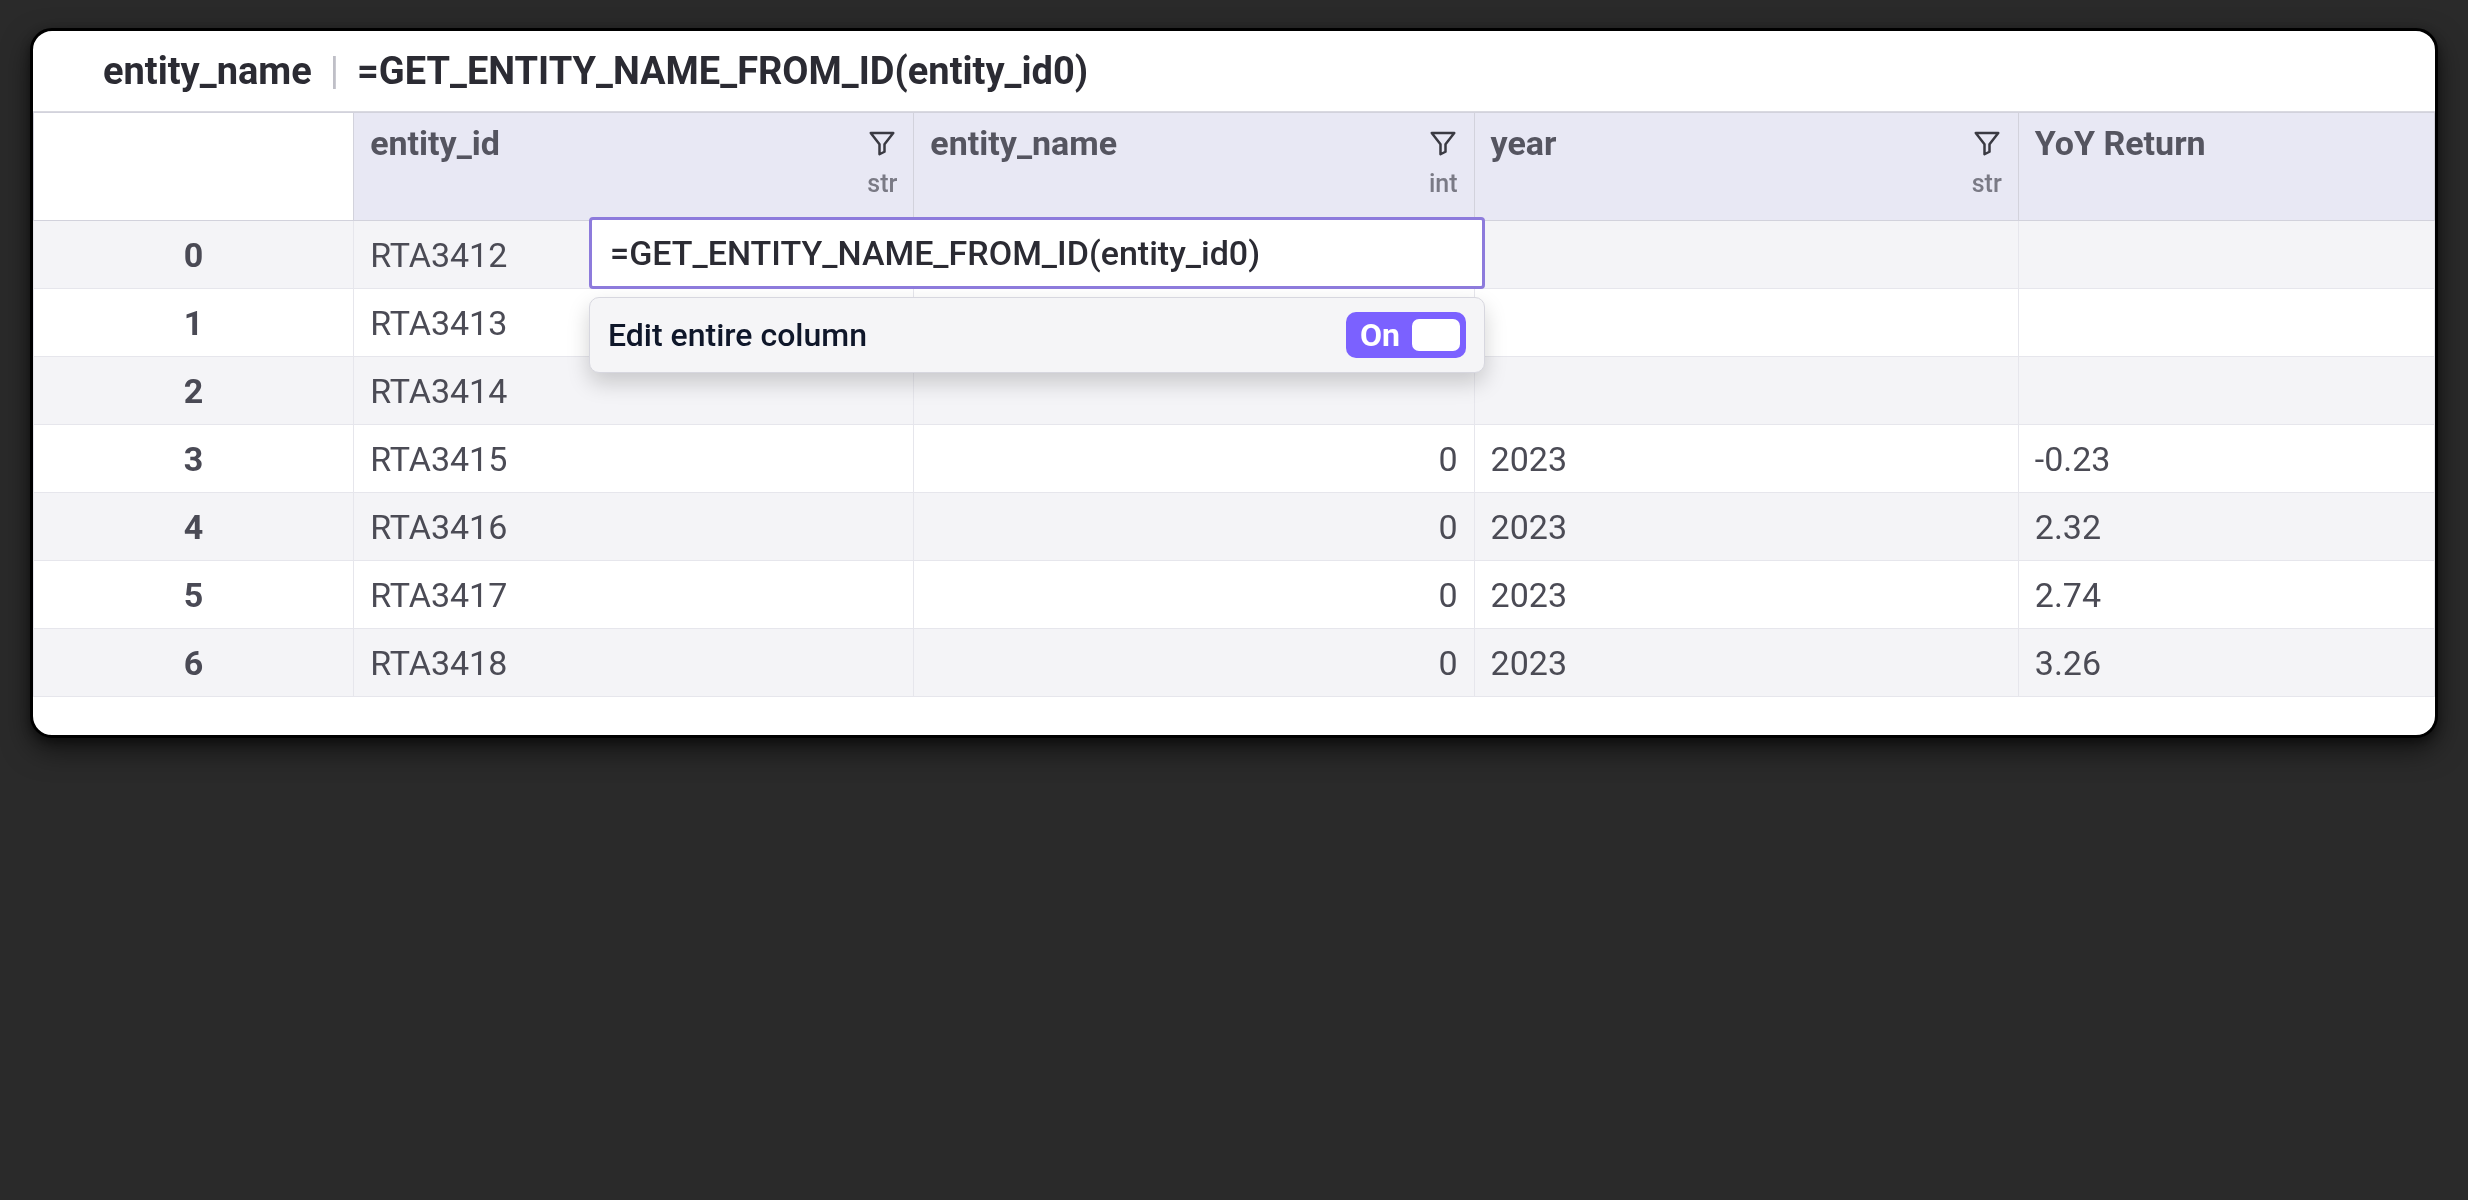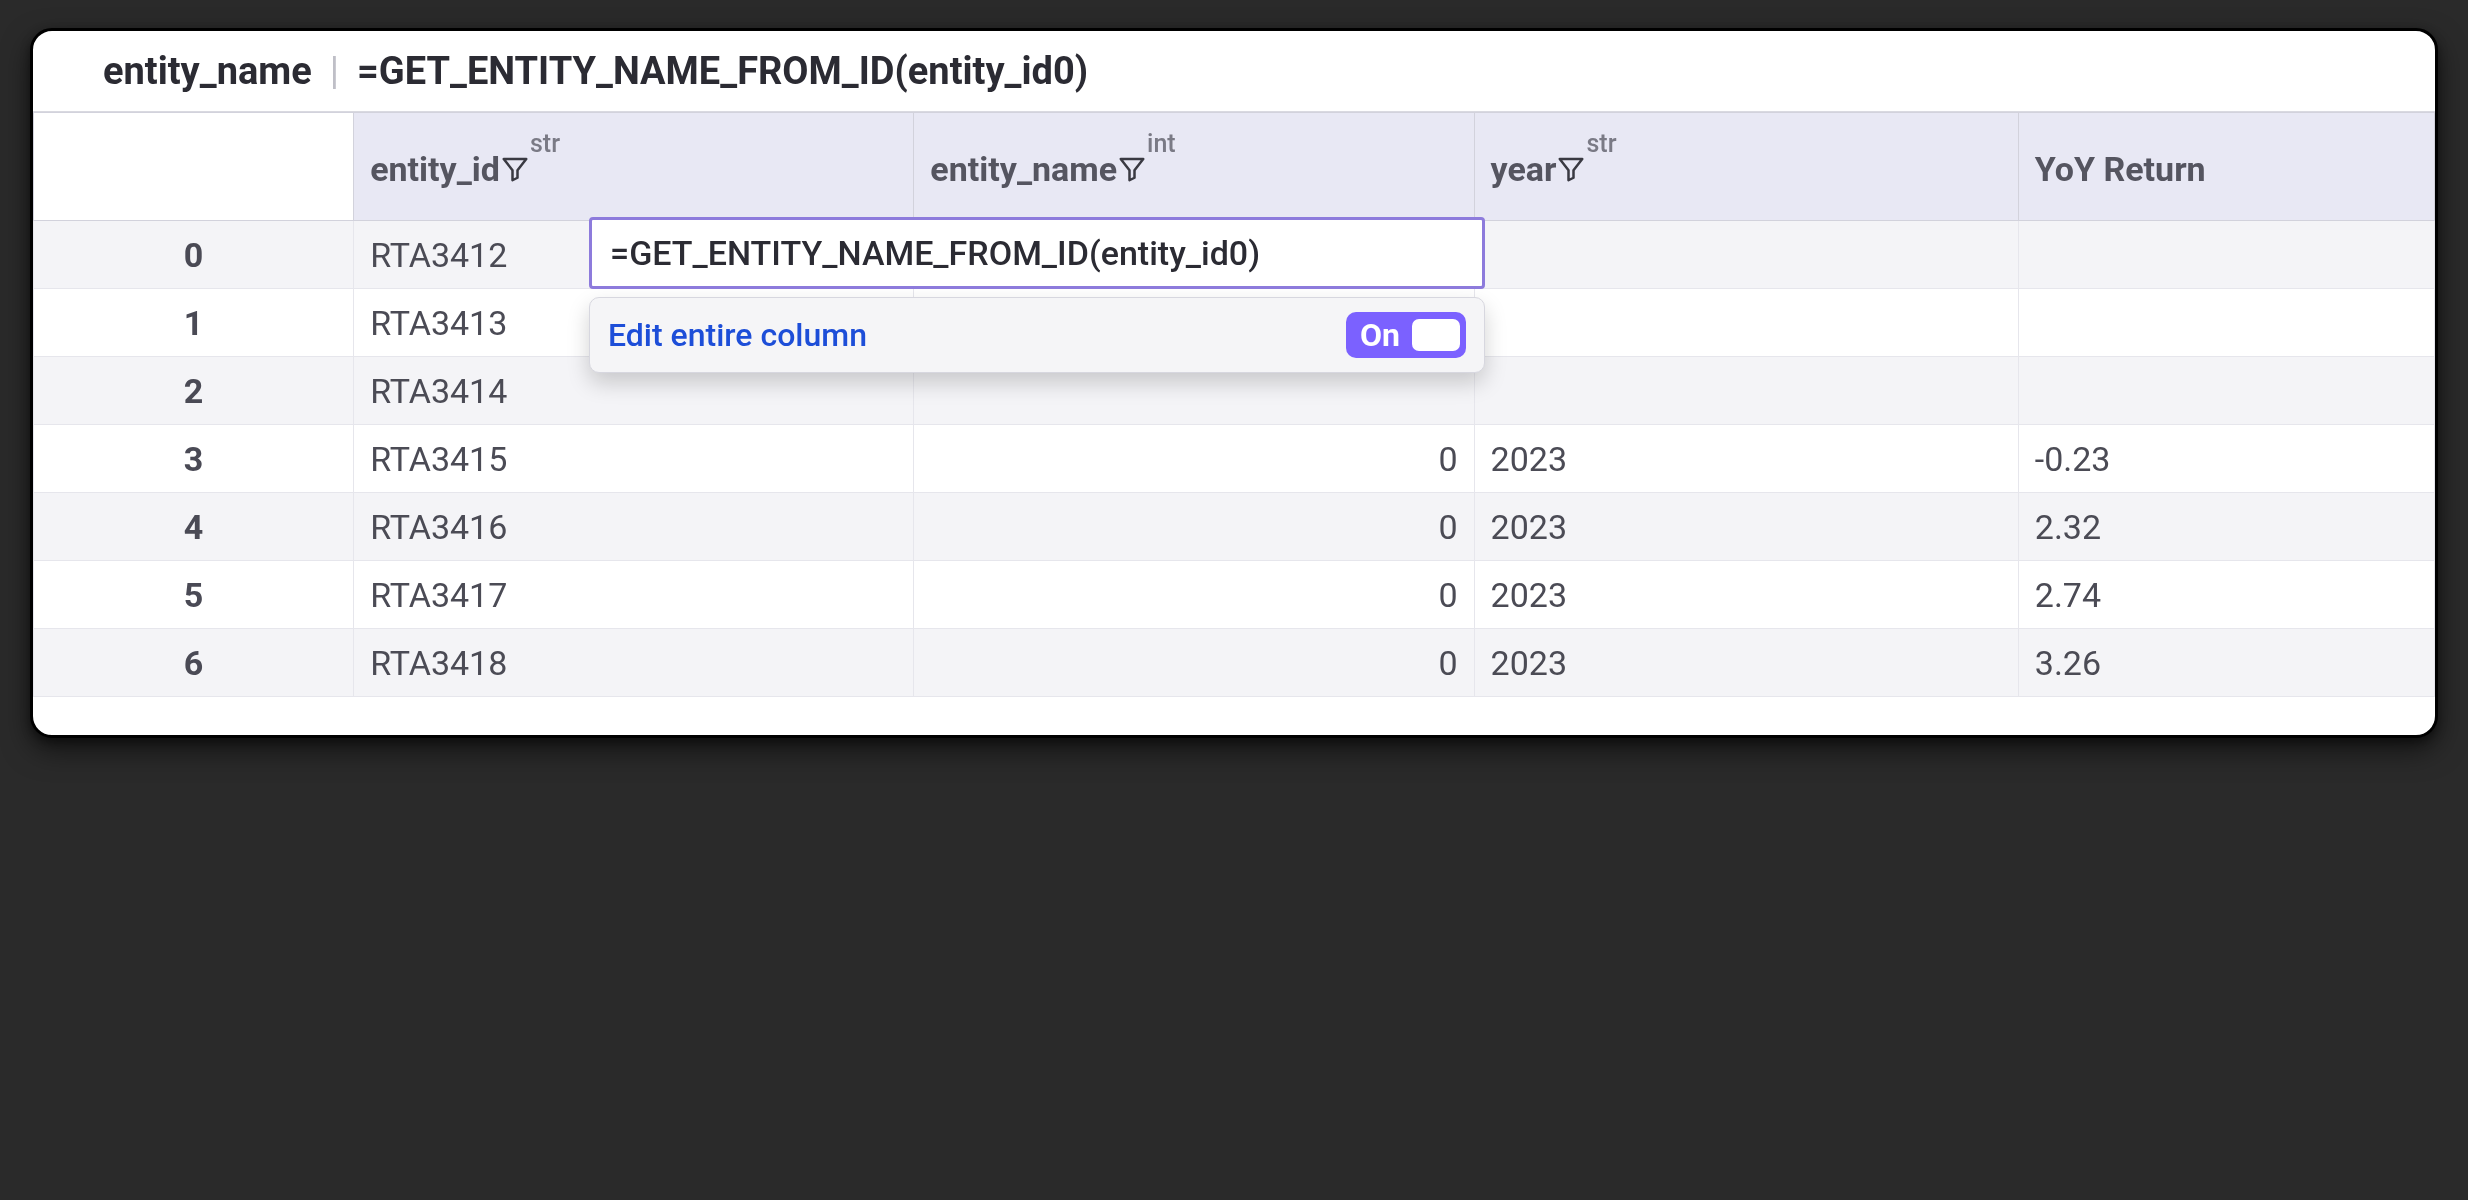--- a/index.html
+++ b/index.html
@@ -56,20 +56,21 @@
     font-weight: 700;
     font-size: 34px;
     color: #555560;
     padding: 0;
     height: 108px;
     position: relative;
   }
   .grid thead th.idx-head { background: #fff; border-top: 1px solid #d2d2dc; border-left: 1px solid #d2d2dc; }
   .col-head-inner {
     display: flex;
+    flex-direction: column;
     height: 100%;
     padding: 10px 16px 6px 16px;
   }
   .col-head-row1 {
     display: flex;
     align-items: center;
     justify-content: space-between;
   }
   .col-head-row2 {
     display: flex;
@@ -129,21 +130,21 @@
     border: 1px solid #d7d7df;
     border-radius: 10px;
     box-shadow: 0 10px 22px rgba(0,0,0,0.18);
     padding: 14px 18px;
     display: flex;
     align-items: center;
     justify-content: space-between;
   }
   .editor-dropdown .label {
     font-size: 32px;
-    color: #1d4ed8;
+    color: #0f172a;
     font-weight: 500;
   }
   .toggle {
     display: flex;
     align-items: center;
     background: #7b61ff;
     border-radius: 10px;
     padding: 4px 6px 4px 14px;
     gap: 12px;
     cursor: pointer;

